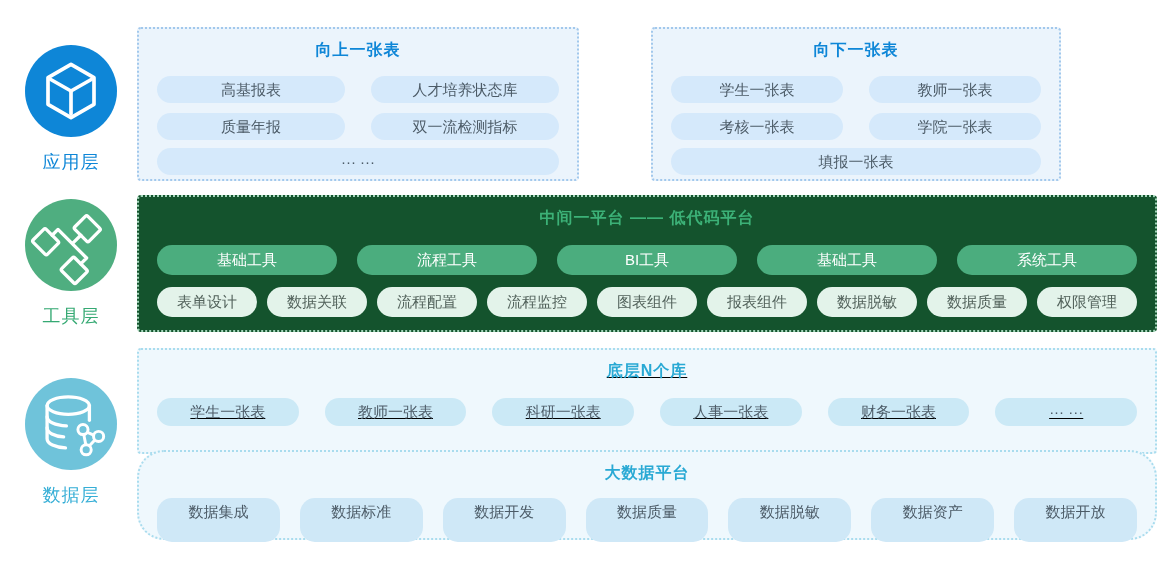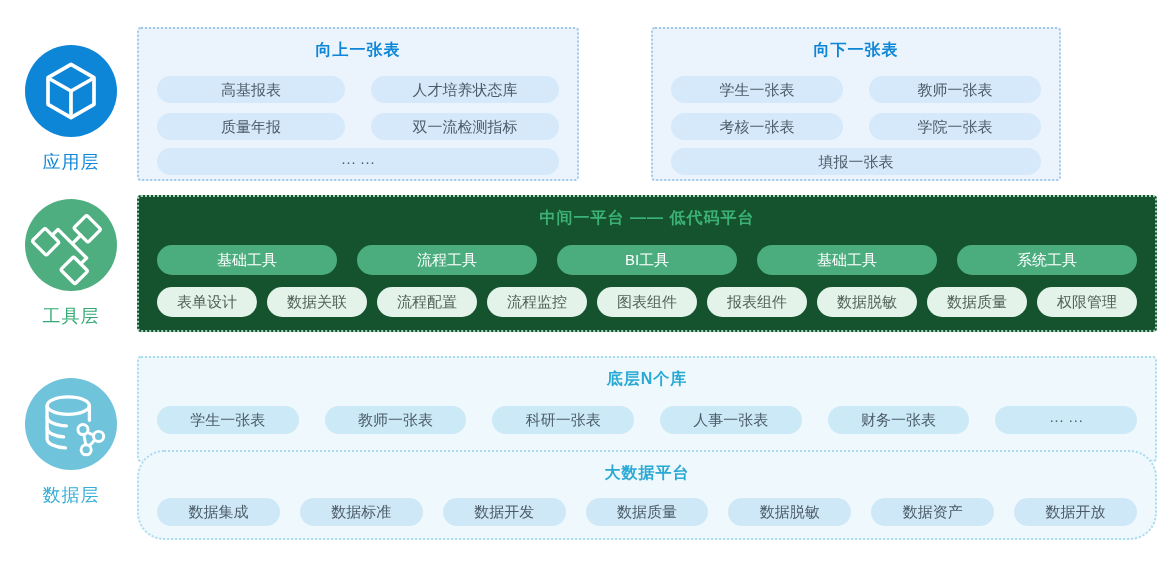--- a/index.html
+++ b/index.html
@@ -18,38 +18,38 @@
   .box{position:absolute;box-sizing:border-box;border-radius:4px;}
   .box-blue{background:#ebf4fc;border:2px dotted #a2c8ec;}
   .box-green{background:#14532d;border:2px dotted #a3d6ba;}
   .box-cyan{background:#eff8fd;border:2px dotted #a9dcee;}
   .box-title{text-align:center;font-weight:bold;font-size:16px;margin-top:11px;letter-spacing:1px;}
   .title-blue{color:#0e86d7;} .title-green{color:#3cb177;} .title-cyan{color:#29a9d4;}
 
   #box-up  {left:137px;top:27px;width:442px;height:154px;}
   #box-down{left:651px;top:27px;width:410px;height:154px;}
   #box-platform{left:137px;top:195px;width:1020px;height:137px;}
-  #box-bases{left:137px;top:356px;width:1020px;height:106px;}
+  #box-bases{left:137px;top:348px;width:1020px;height:106px;text-decoration:underline;}
   #box-bigdata{left:137px;top:450px;width:1020px;height:90px;border-radius:27px;}
 
   
   .pill{height:27px;line-height:27px;border-radius:14px;text-align:center;font-size:15px;
         color:#4c5b67;background:#d5e9fb;white-space:nowrap;overflow:hidden;}
   .pill-grid{display:grid;grid-template-columns:1fr 1fr;column-gap:26px;row-gap:10px;padding:15px 18px 0;}
   .pill-wide{margin:8px 18px 0;}
 
   .tools-row{display:flex;gap:20px;padding:16px 18px 0;}
   .tools-row .pill{flex:1;height:30px;line-height:30px;border-radius:16px;background:#4bad7e;color:#ffffff;}
   .features-row{display:flex;gap:10px;padding:12px 18px 0;}
   .features-row .pill{flex:1;height:30px;line-height:30px;border-radius:16px;background:#e3f3ea;color:#51615a;}
 
   .bases-row{display:flex;gap:26px;padding:16px 18px 0;}
   .bases-row .pill{flex:1;height:28px;line-height:28px;border-radius:15px;background:#cbe9f6;}
   .bigdata-row{display:flex;gap:20px;padding:14px 18px 0;}
-  .bigdata-row .pill{flex:1;height:28px;line-height:28px;border-radius:15px;background:#cfe8f7;text-align:center;}
+  .bigdata-row .pill{flex:1;height:44px;line-height:28px;border-radius:15px;background:#cfe8f7;text-align:center;}
 </style>
 </head>
 <body>
 
 <div class="canvas">
 
   <div class="layer layer-app">
     <svg viewBox="0 0 100 100">
       <circle cx="50" cy="50" r="50" fill="#0e86d7"></circle>
       <g stroke="#ffffff" stroke-width="4" fill="none" stroke-linejoin="round" stroke-linecap="round">

